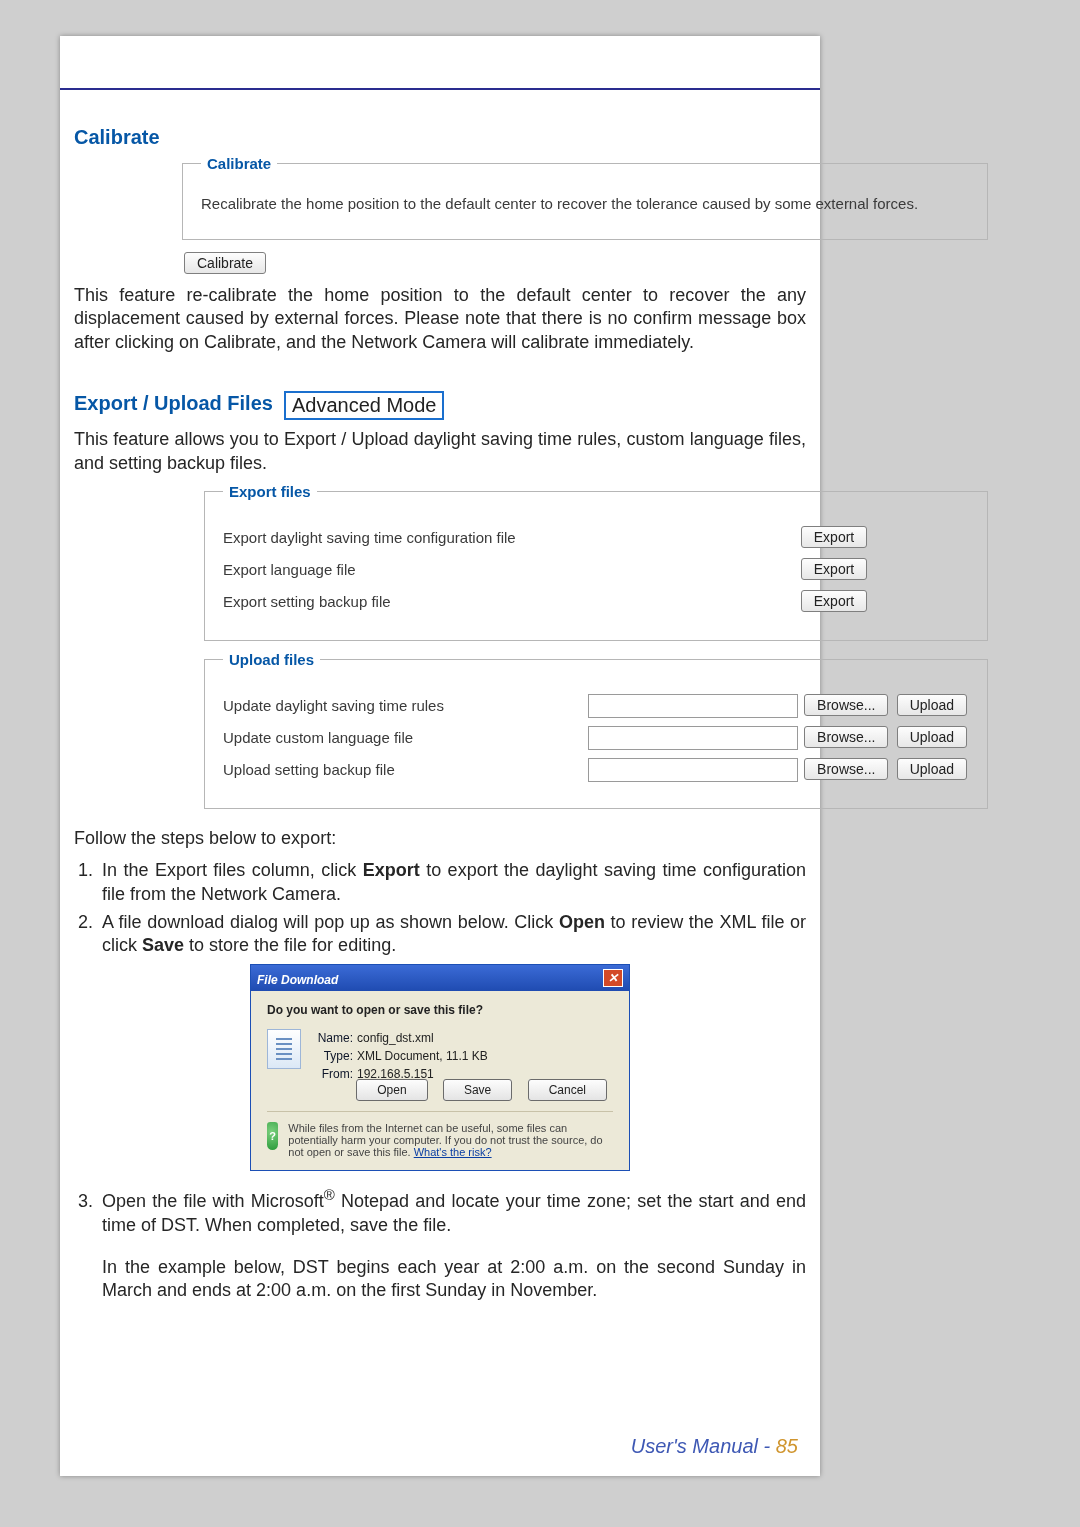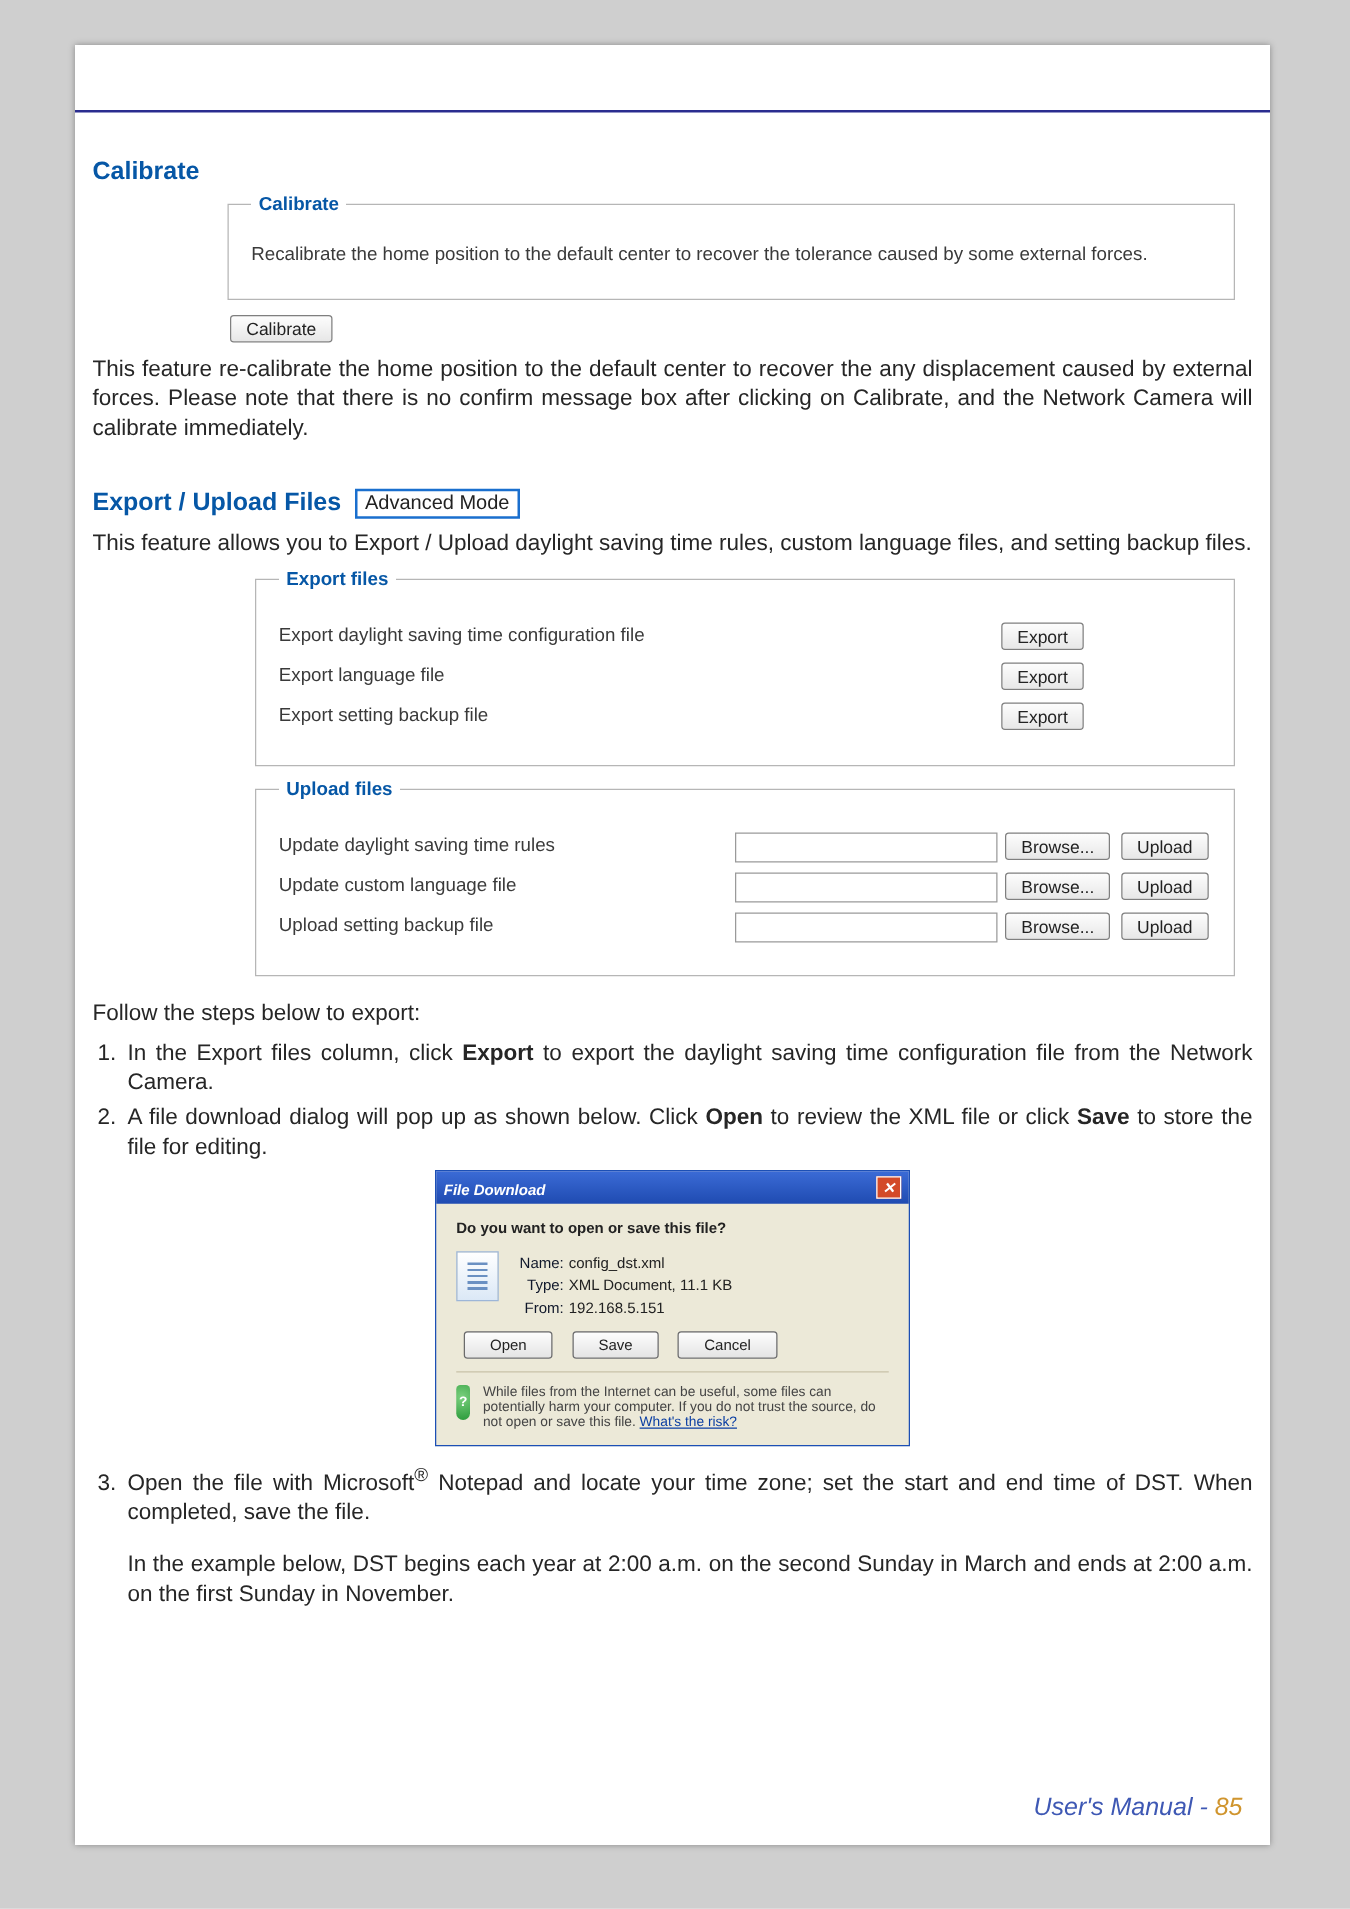--- a/index.html
+++ b/index.html
@@ -8,21 +8,21 @@
     background: #cfcfcf;
     font-family: Arial, Helvetica, sans-serif;
     font-size: 18px;
     color: #262626;
     position: relative;
   }
   .page {
     position: absolute;
     left: 60px;
     top: 36px;
-    width: 956px;
+    width: 760px;
     height: 1440px;
     background: #fff;
     box-shadow: 0 0 5px rgba(0,0,0,0.35);
   }
   .brand {
     position: absolute;
     right: 22px;
     top: 24px;
     color: #fff;
     font-style: italic;
@@ -76,21 +76,21 @@
     vertical-align: middle;
   }
   .row { display: flex; align-items: center; justify-content: space-between; margin: 6px 0; }
   .row .left { font-size: 15px; color: #3a3a3a; }
   .para { text-align: justify; margin: 8px 0; line-height: 1.32; }
   .badge {
     display: inline-block;
     border: 2px solid #1a6fce;
     color: #222;
     padding: 1px 6px;
-    font-size: 16px;
+    font-size: 20px;
     margin-left: 6px;
     vertical-align: middle;
   }
   .indent-panel { margin-left: 108px; width: 806px; }
   .mini-section-title { font-size: 20px; }
 
   
   .dlg {
     width: 380px;
     border: 1px solid #1c4fb5;
@@ -130,21 +130,21 @@
     position: relative;
   }
   .dlg .icon::after {
     content: "";
     position: absolute;
     left: 8px; right: 8px; top: 8px; bottom: 8px;
     background: repeating-linear-gradient(#6a90c2 0 2px, transparent 2px 5px);
   }
   .dlg .labels { line-height: 1.5; }
   .dlg .lbl { color: #0f172a; display: inline-block; width: 40px; text-align: right; margin-right: 4px; }
-  .dlg .btnrow { text-align: left; margin-top: 14px; }
+  .dlg .btnrow { text-align: right; }
   .dlg .xpbtn {
     border: 1px solid #6b6b6b;
     background: linear-gradient(#fdfdfd,#e4e4e4);
     padding: 3px 20px;
     border-radius: 3px;
     margin: 0 6px;
     font-size: 12px;
     cursor: pointer;
   }
   .dlg .warn {

